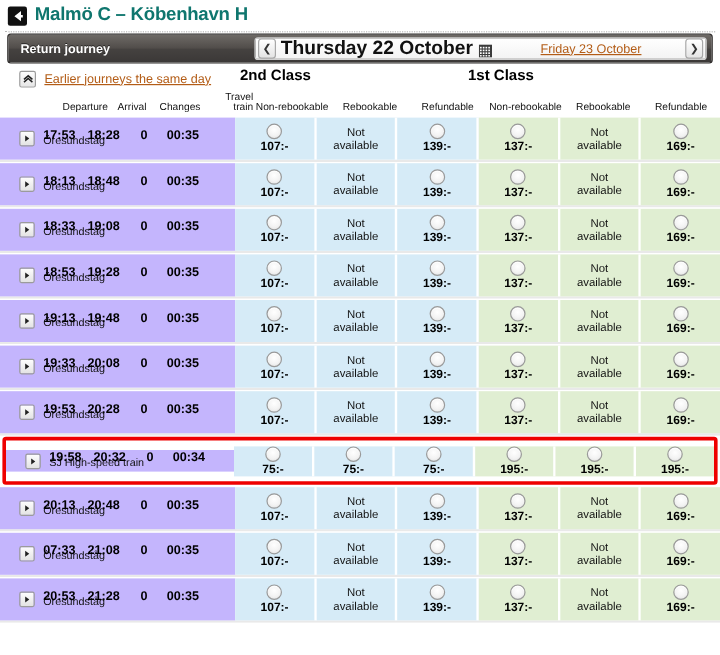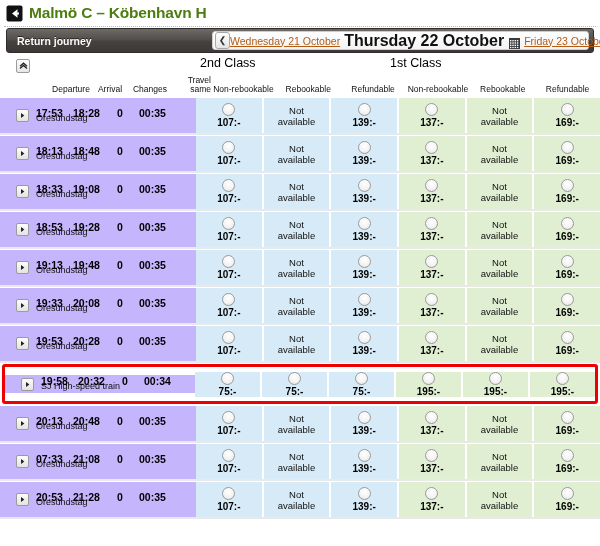--- a/index.html
+++ b/index.html
@@ -22,21 +22,21 @@
   .back-icon {
     width: 17px; height: 17px;
     flex: 0 0 auto;
     margin-right: 6px;
     position: relative;
   }
   .back-icon svg { display: block; }
   .page-title {
     font-size: 15.5px;
     font-weight: bold;
-    color: #4d7c0f;
+    color: #0f766e;
     letter-spacing: -0.2px;
     white-space: nowrap;
   }
   .title-rule {
     height: 1px;
     border-top: 1px dotted #b8b8b8;
     margin: 0 4px 1px 4px;
   }
 
   
@@ -127,21 +127,21 @@
   }
   .earlier-link {
     font-size: 10.5px;
     color: #b35c16;
     text-decoration: underline;
     white-space: nowrap;
   }
   .class-head {
     position: absolute;
     font-size: 12.5px;
-    font-weight: normal;
+    font-weight: bold;
     color: #000;
     top: 3px;
   }
   .class-2nd { left: 200px; }
   .class-1st { left: 390px; }
 
   
   .grid { width: 600px; }
 
   .colhead {
@@ -277,21 +277,20 @@
   </span>
   <span class="page-title">Malmö C – Köbenhavn H</span>
 </div>
 <div class="title-rule"></div>
 
 <div class="toolbar">
   <span class="toolbar-label">Return journey</span>
 
   <div class="datenav">
     <span class="nav-arrow">❮</span>
-    <span class="date-prev">Wednesday 21 October</span>
     <span class="date-current-wrap">
       <span class="date-current">Thursday 22 October</span>
       <span class="cal-icon">
         <svg width="11" height="11" viewBox="0 0 11 11">
           <rect x="0" y="0" width="11" height="11" fill="#3a3a3a"></rect>
           <g fill="#ffffff">
             <rect x="1" y="2" width="1.4" height="1.4"></rect>
               <rect x="3.3" y="2" width="1.4" height="1.4"></rect>
             <rect x="5.6" y="2" width="1.4" height="1.4"></rect>
               <rect x="7.9" y="2" width="1.4" height="1.4"></rect>
@@ -316,34 +315,35 @@
   </div>
 </div>
 
 <div class="earlier-row">
   <span class="sq-btn">
     <svg width="9" height="9" viewBox="0 0 9 9">
       <path d="M1 5.2 L4.5 2.2 L8 5.2" stroke="#222" stroke-width="1.3" fill="none"></path>
       <path d="M1 7.4 L4.5 4.4 L8 7.4" stroke="#222" stroke-width="1.3" fill="none"></path>
     </svg>
   </span>
+  <span class="earlier-link">Earlier journeys the same day</span>
 
   <span class="class-head class-2nd">2nd Class</span>
   <span class="class-head class-1st">1st Class</span>
 </div>
 
 <div class="colhead">
   <div class="ch" style="width:16px;flex:0 0 16px;"></div>
   <div class="ch" style="width:20px;flex:0 0 20px;"></div>
   <div class="ch" style="width:40px;flex:0 0 40px;margin-left:15px;">Departure</div>
   <div class="ch" style="width:38px;flex:0 0 38px;">Arrival</div>
   <div class="ch" style="width:42px;flex:0 0 42px;">Changes</div>
   <div class="ch ch-travel" style="width:40px;flex:0 0 40px;text-align:right;">
     <div>Travel</div>
-    <div>same</div>
+    <div>train</div>
   </div>
   <div class="ch" style="flex:1 1 0;">Non-rebookable</div>
   <div class="ch" style="flex:1 1 0;">Rebookable</div>
   <div class="ch" style="flex:1 1 0;">Refundable</div>
   <div class="ch" style="flex:1 1 0;">Non-rebookable</div>
   <div class="ch" style="flex:1 1 0;">Rebookable</div>
   <div class="ch" style="flex:1 1 0;">Refundable</div>
 </div>
 
 <div class="grid clip" id="journey-list">

